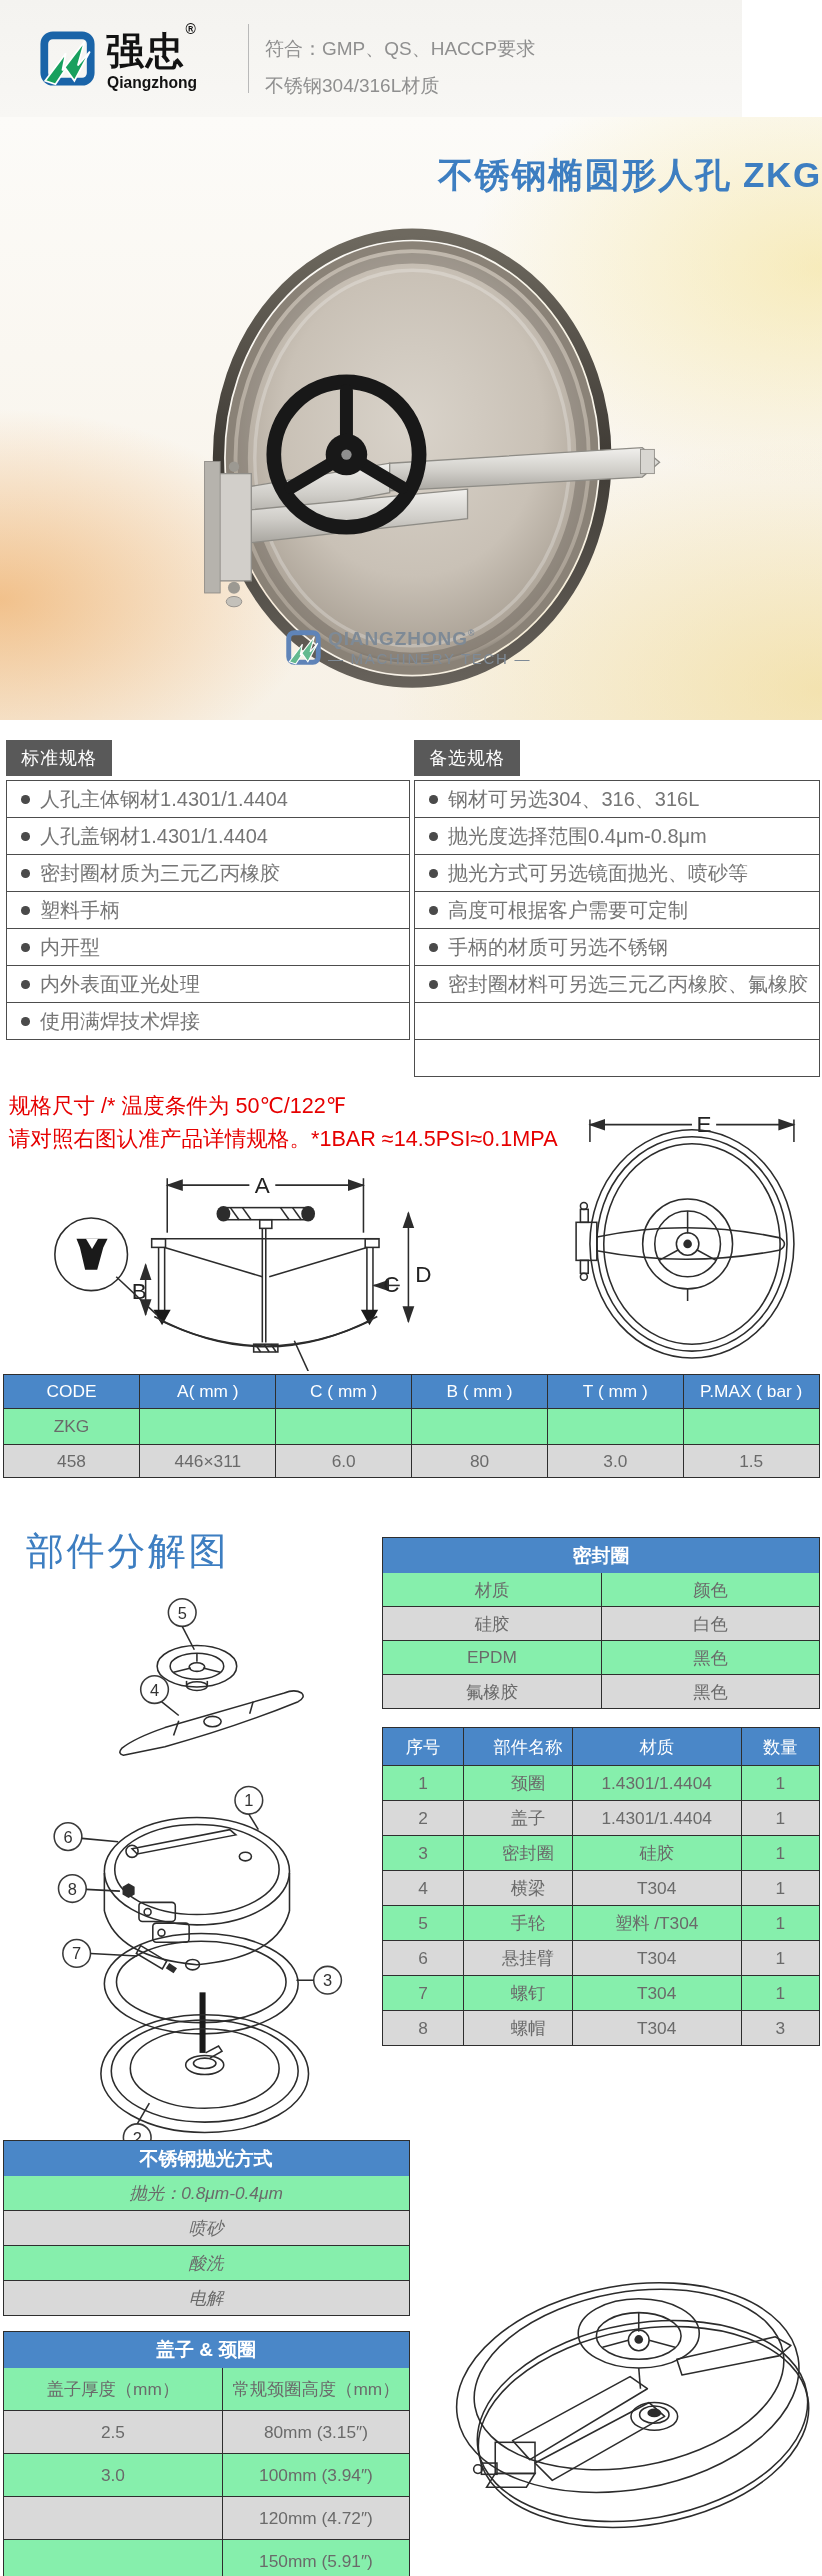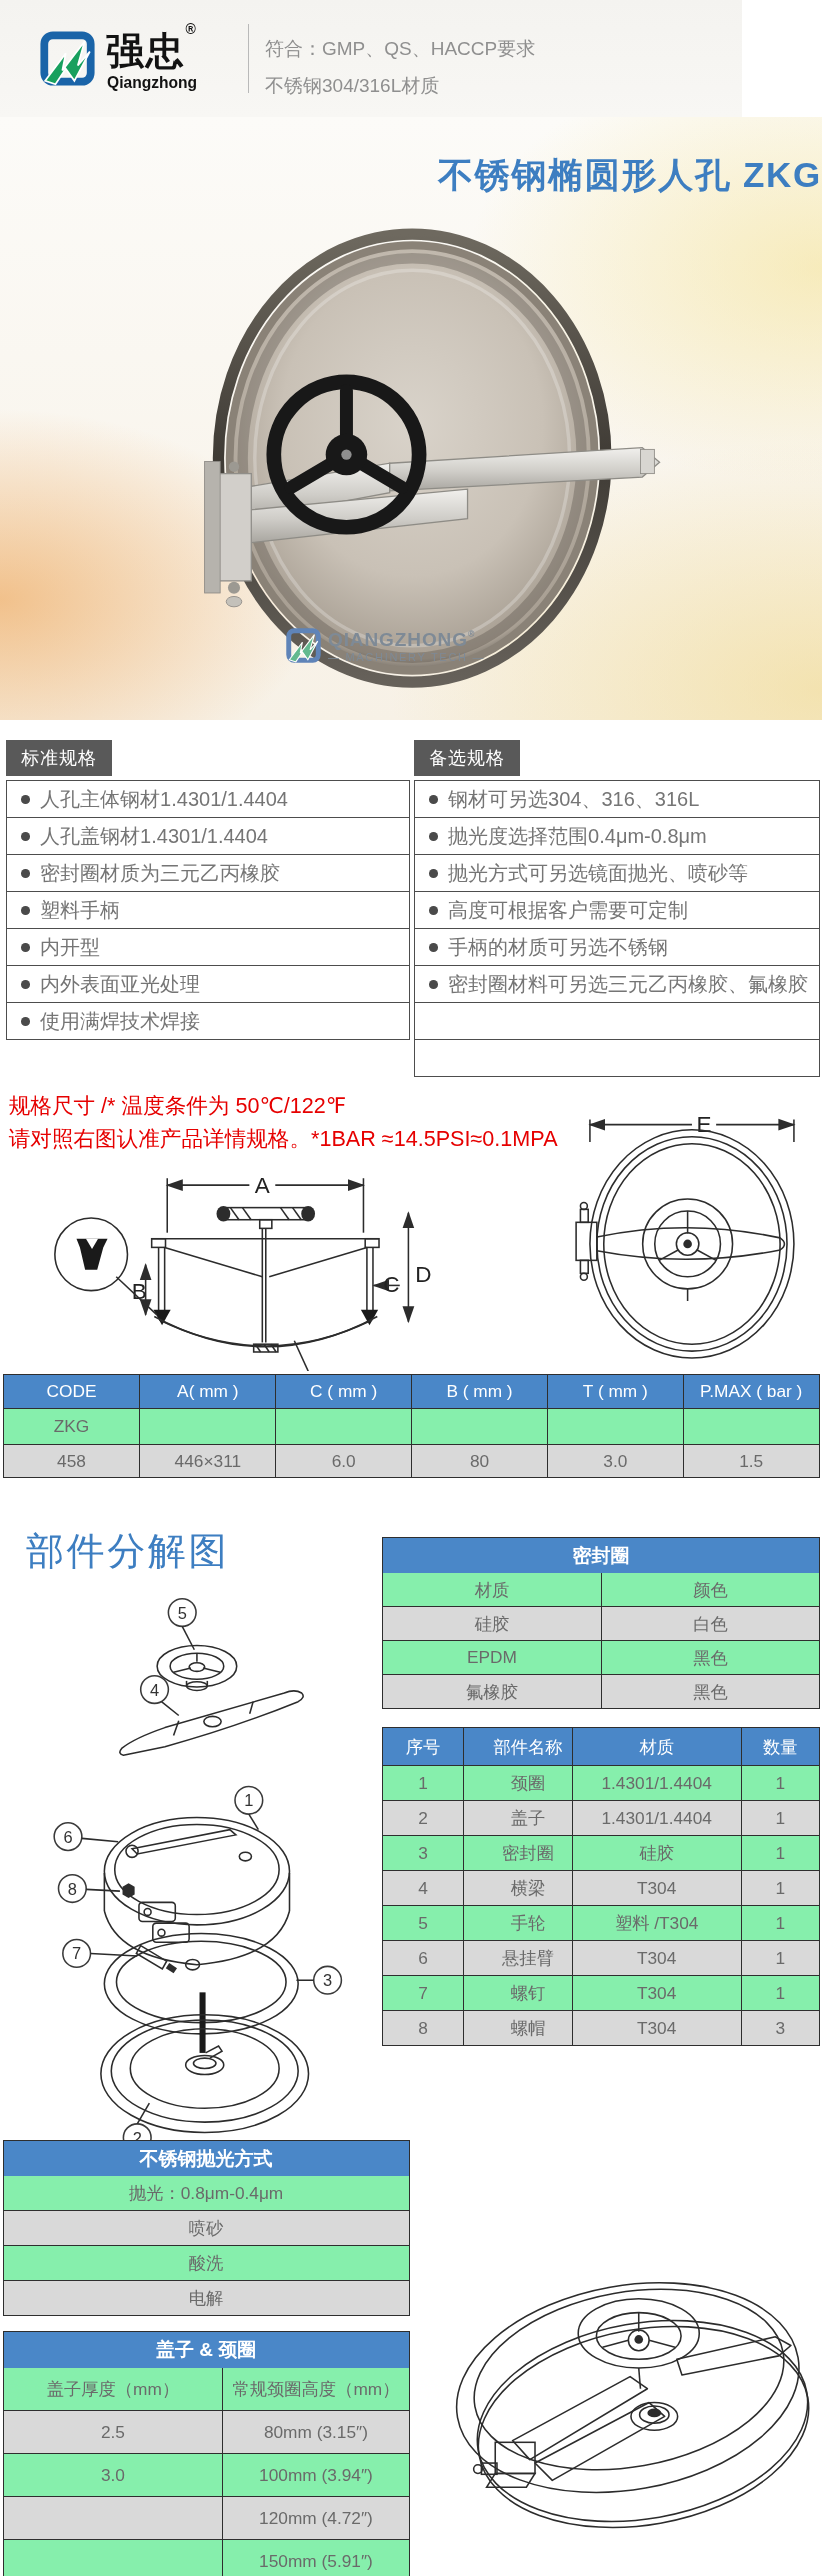--- a/index.html
+++ b/index.html
@@ -24,21 +24,21 @@
       radial-gradient(60% 50% at 100% 25%, rgba(243,222,132,0.50), rgba(243,222,132,0) 72%),
       radial-gradient(70% 55% at 100% 95%, rgba(240,214,130,0.55), rgba(240,214,130,0) 75%),
       linear-gradient(180deg,#fcfbf8 0%,#f7f1e6 100%);}
   .page-title{position:absolute;left:0;top:35px;width:822px;text-align:right;
       font-size:35px;font-weight:bold;color:#3d7ec1;letter-spacing:1.7px;}
   .product-svg{position:absolute;left:104px;top:85px;width:606px;height:519px;}
   .watermark{position:absolute;left:286px;top:511px;display:flex;align-items:center;gap:7px;}
   .wm-logo{width:35px;height:35px;}
   .wm-name{font-size:19px;font-weight:bold;color:#7e8a96;letter-spacing:0.9px;}
   .wm-reg{font-size:8.7px;vertical-align:top;}
-  .wm-sub{font-size:11px;color:#7e8a96;letter-spacing:1.7px;}
+  .wm-sub{font-size:15px;color:#7e8a96;letter-spacing:1.7px;}
 
   
   .spec-col{position:absolute;top:740px;}
   .spec-col.left{left:6px;width:404px;}
   .spec-col.right{left:414px;width:406px;}
   .spec-head{width:106px;height:36px;background:#595959;color:#fff;font-size:18px;
       display:flex;align-items:center;justify-content:center;letter-spacing:0.9px;}
   .spec-list{margin-top:4.3px;border:0.9px solid #4d4d4d;background:#fff;}
   .spec-item{height:36px;border-bottom:0.9px solid #4d4d4d;display:flex;align-items:center;
       padding-left:14px;font-size:20px;color:#757575;}
@@ -80,21 +80,21 @@
   .parts-table .g-head{height:37px;}
   .parts-table .g-row.body{height:34px;}
   .parts-table .c1{flex:0 0 18.4%;}
   .parts-table .c2{flex:0 0 24.9%;padding-left:20px;}
   .parts-table .c3{flex:1 1 38.7%;}
   .parts-table .c4{flex:0 0 18%;}
 
   .polish-table{left:2.6px;top:2140px;width:407px;}
   .polish-table .g-head{height:35px;font-size:19px;font-weight:bold;display:flex;align-items:center;justify-content:center;}
   .polish-table .g-row.body{height:34px;}
-  .polish-table .g-cell{flex:1 1 100%;}
+  .polish-table .g-cell{flex:1 1 100%;font-style:italic;}
 
   .coverneck-table{left:2.6px;top:2331px;width:407px;}
   .coverneck-table .g-head{height:36px;font-size:19px;font-weight:bold;display:flex;align-items:center;justify-content:center;}
   .coverneck-table .g-row.body{height:42px;}
   .coverneck-table .c1{flex:0 0 54%;}
   .coverneck-table .c2{flex:1 1 46%;}
 
   .assembly-svg{position:absolute;left:433px;top:2219px;width:389px;height:355px;}
 
   .lineart{stroke:#2c2c2c;stroke-width:1.8;fill:none;}

